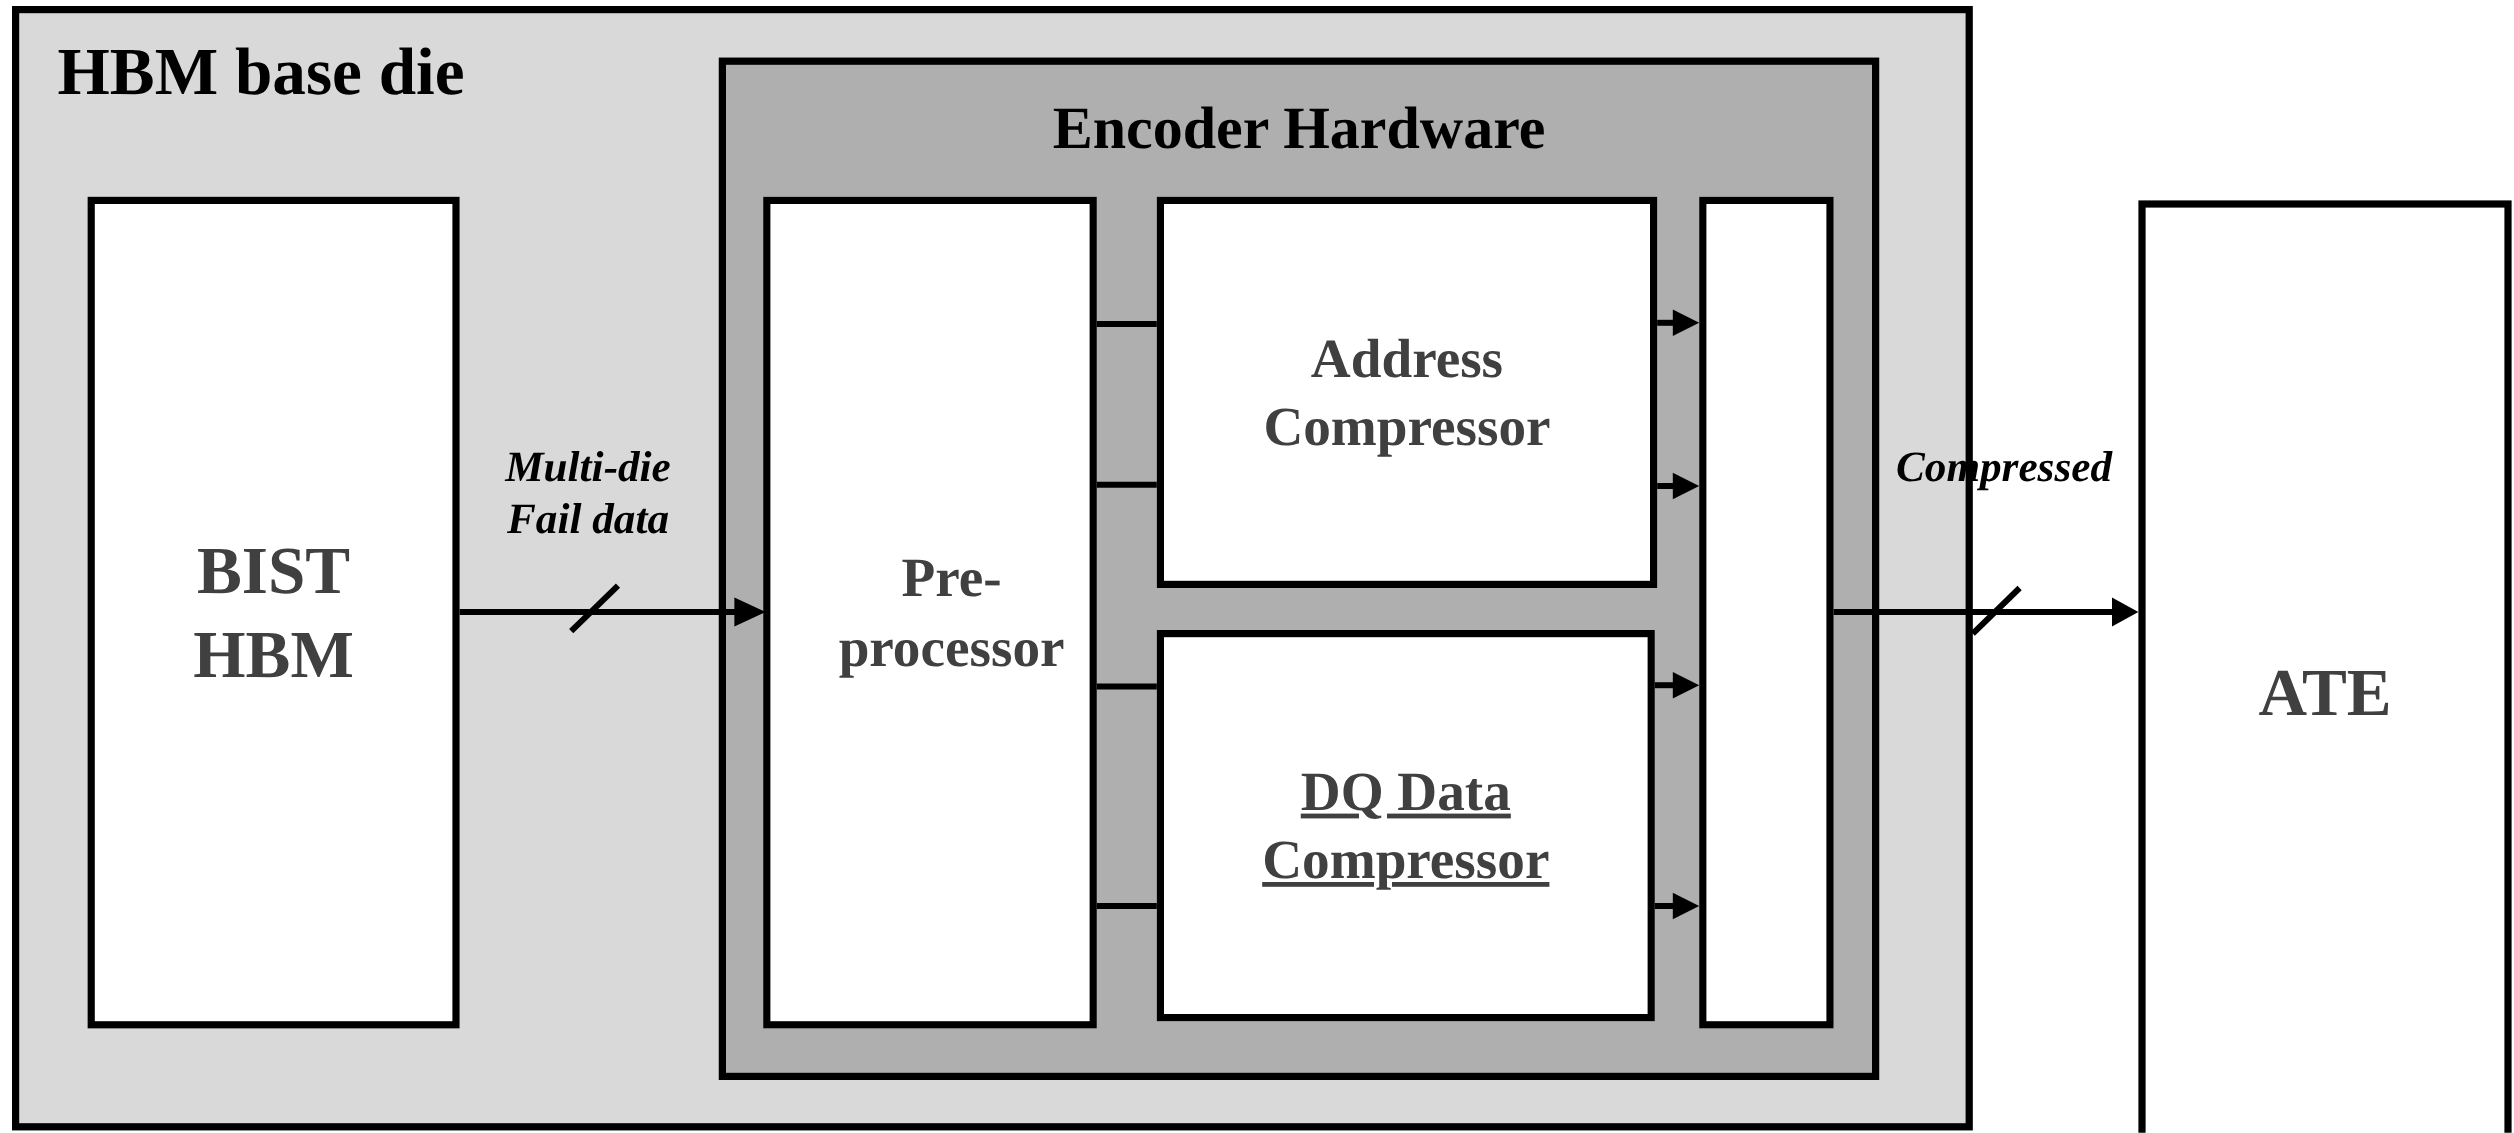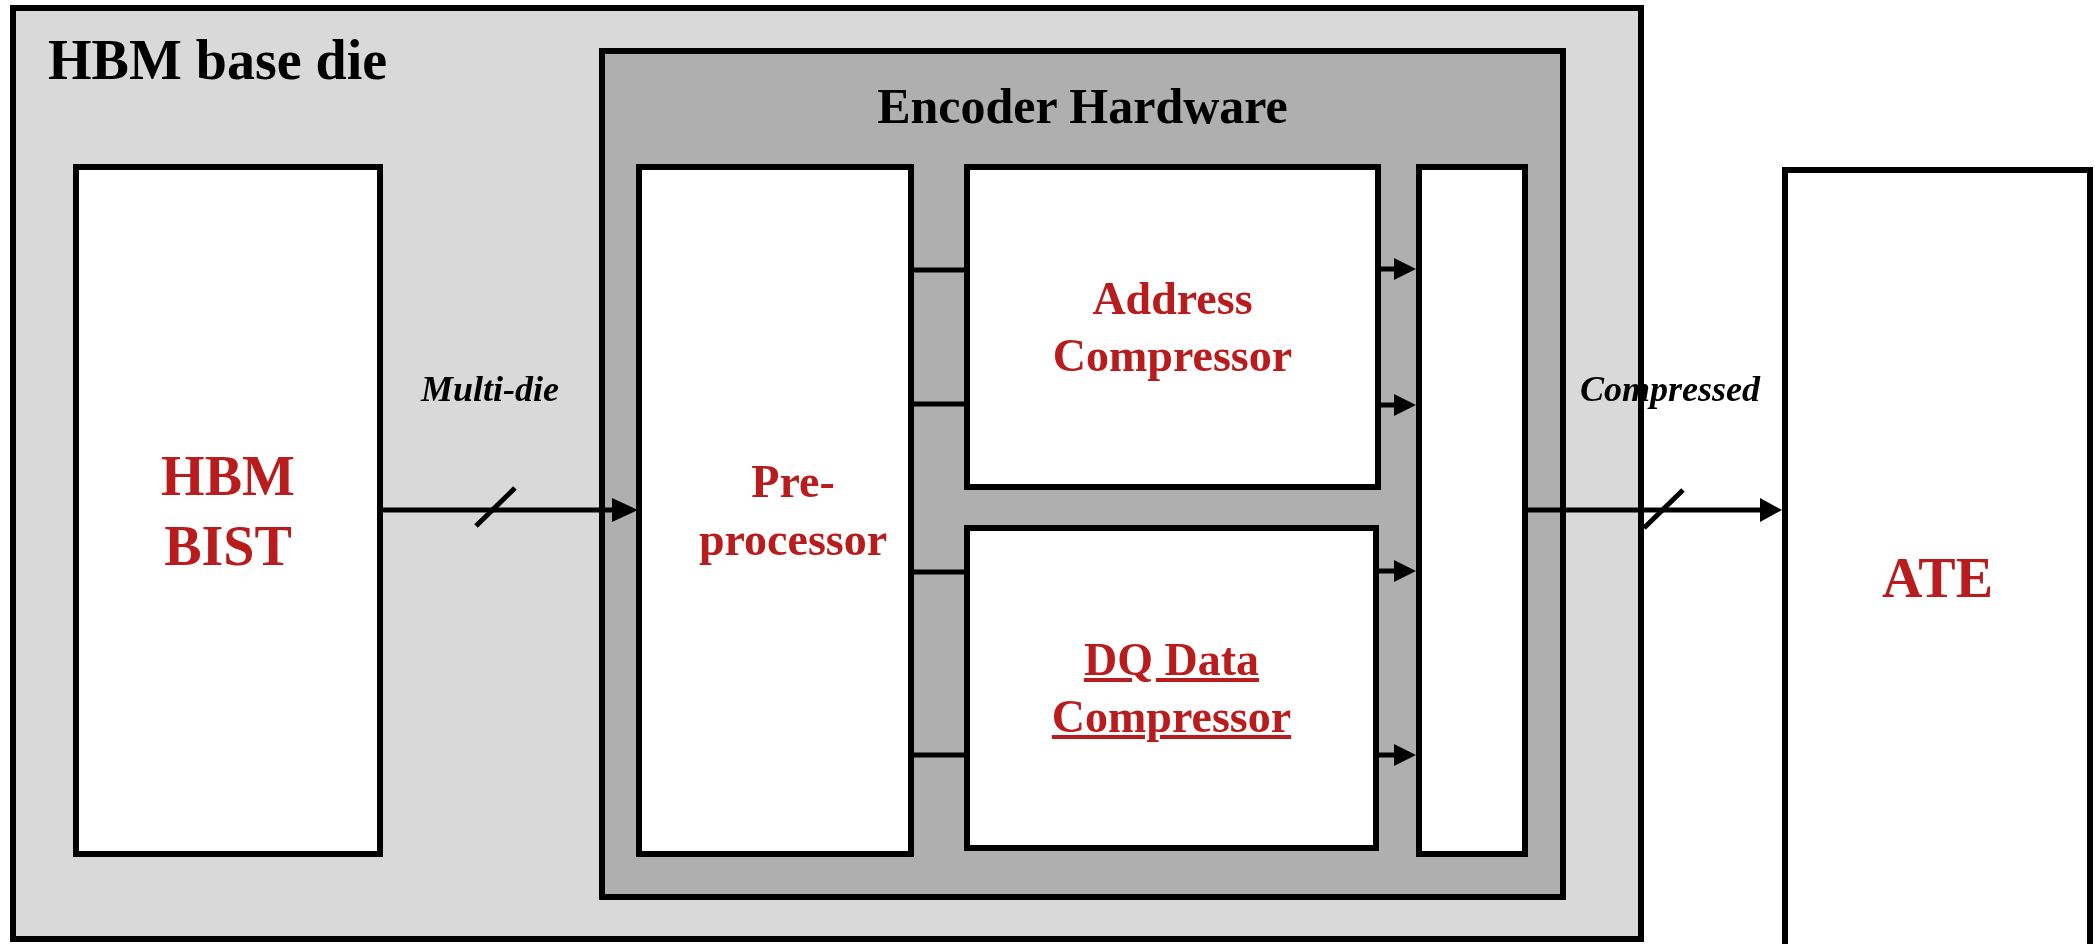--- a/index.html
+++ b/index.html
@@ -2,38 +2,38 @@
 <html><head>
 <meta charset="utf-8">
 <style>
   html, body { margin:0; padding:0; background:#ffffff; }
   body { width:2095px; height:944px; position:relative; overflow:hidden;
          font-family:"Liberation Serif", "DejaVu Serif", serif; }
   .box { position:absolute; box-sizing:border-box; border:6px solid #000; }
   .die { left:10px; top:5px; width:1634px; height:937px; background:#d9d9d9; }
   .enc { left:599px; top:48px; width:967px; height:852px; background:#afafaf; }
   .white { background:#ffffff; display:flex; align-items:center; justify-content:center; text-align:center; }
-  .lbl { font-weight:bold; color:#b91c1c; line-height:1.25; }
+  .lbl { font-weight:bold; color:#404040; line-height:1.25; }
   .title { position:absolute; font-weight:bold; color:#000; white-space:nowrap; }
   .italic-lbl { position:absolute; font-style:italic; font-weight:bold; text-align:center; line-height:1.2; color:#000000; white-space:nowrap; }
   svg.wires { position:absolute; left:0; top:0; width:2095px; height:944px; pointer-events:none; }
 </style>
 </head>
 <body>
 
 <div class="box die"></div>
 <div class="title" style="left:48px; top:28px; font-size:56px;">HBM base die</div>
 
 <div class="box enc"></div>
 <div class="title" style="left:599px; width:967px; text-align:center; top:77px; font-size:50px;">Encoder Hardware</div>
 
 <div class="box white" style="left:73px; top:164px; width:310px; height:693px;">
   <div class="lbl" style="font-size:56px;">
+    <div>BIST</div>
     <div>HBM</div>
-    <div>BIST</div>
   </div>
 </div>
 
 <div class="box white" style="left:636px; top:164px; width:278px; height:693px;">
   <div class="lbl" style="font-size:46px;margin-left:36px;">
     <div>Pre-</div>
     <div>processor</div>
   </div>
 </div>
 
@@ -54,20 +54,21 @@
 <div class="box white" style="left:1416px; top:164px; width:112px; height:693px;">
   <span></span>
 </div>
 
 <div class="box white" style="left:1782px; top:167px; width:311px; height:821px;justify-content:center;">
   <div class="lbl" style="font-size:56px;">ATE</div>
 </div>
 
 <div class="italic-lbl" style="left:385px; width:210px; top:368px; font-size:36px;">
   <div>Multi-die</div>
+  <div>Fail data</div>
 </div>
 <div class="italic-lbl" style="left:1560px; width:220px; top:368px; font-size:36px;">
   <div>Compressed</div>
 </div>
 
 <svg class="wires" viewBox="0 0 2095 944">
   <defs>
     <marker id="arr" markerWidth="8" markerHeight="8" refX="7" refY="4" orient="auto" markerUnits="userSpaceOnUse" viewBox="0 0 8 8">
     </marker>
   </defs>

